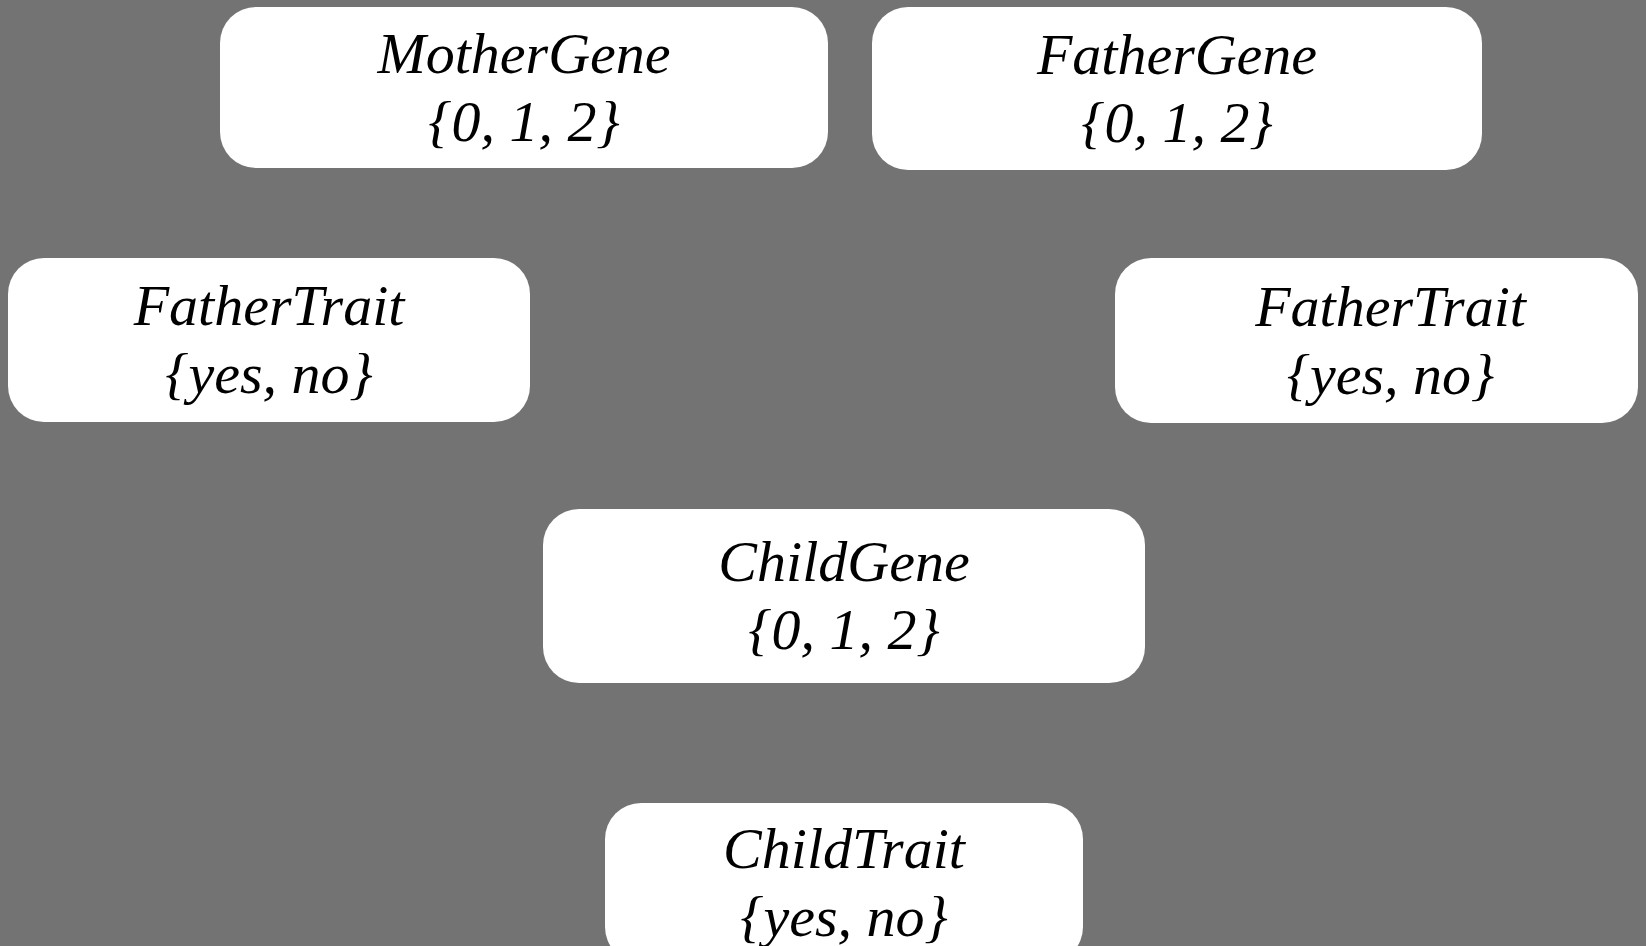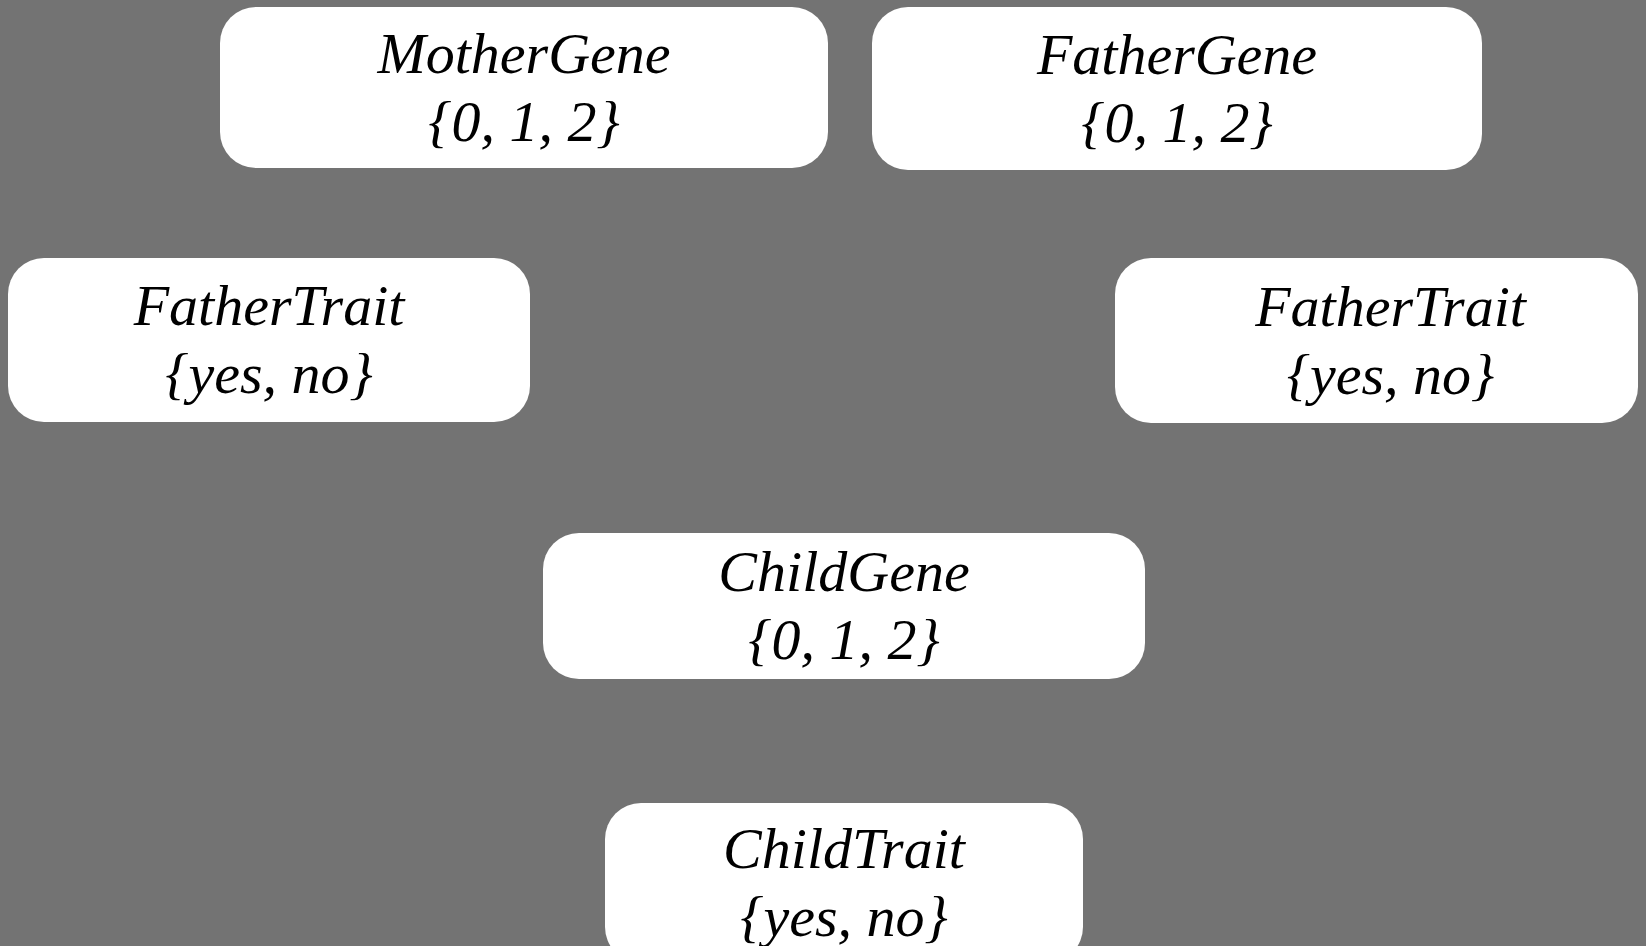--- a/index.html
+++ b/index.html
@@ -31,21 +31,21 @@
     box-sizing: border-box;
   }
   .node-label, .node-domain {
     white-space: nowrap;
   }
   
   .n-mother-gene  { left: 220px;  top: 7px;   width: 608px; height: 161px; }
   .n-father-gene  { left: 865px;  top: 7px;   width: 610px; height: 163px; margin-left: 7px; }
   .n-mother-trait { left: 8px;    top: 258px; width: 522px; height: 164px; }
   .n-father-trait { left: 1115px; top: 258px; width: 523px; height: 165px; padding-left: 28px; }
-  .n-child-gene   { left: 543px;  top: 509px; width: 602px; height: 146px; margin-top: 24px; }
+  .n-child-gene   { left: 543px;  top: 509px; width: 602px; height: 174px; }
   .n-child-trait  { left: 605px;  top: 773px; width: 478px; height: 160px; margin-top: 30px; }
 </style>
 </head>
 <body>
 
 <div class="canvas">
 
   <div class="node n-mother-gene">
     <div class="node-label">MotherGene</div>
     <div class="node-domain">{0, 1, 2}</div>

